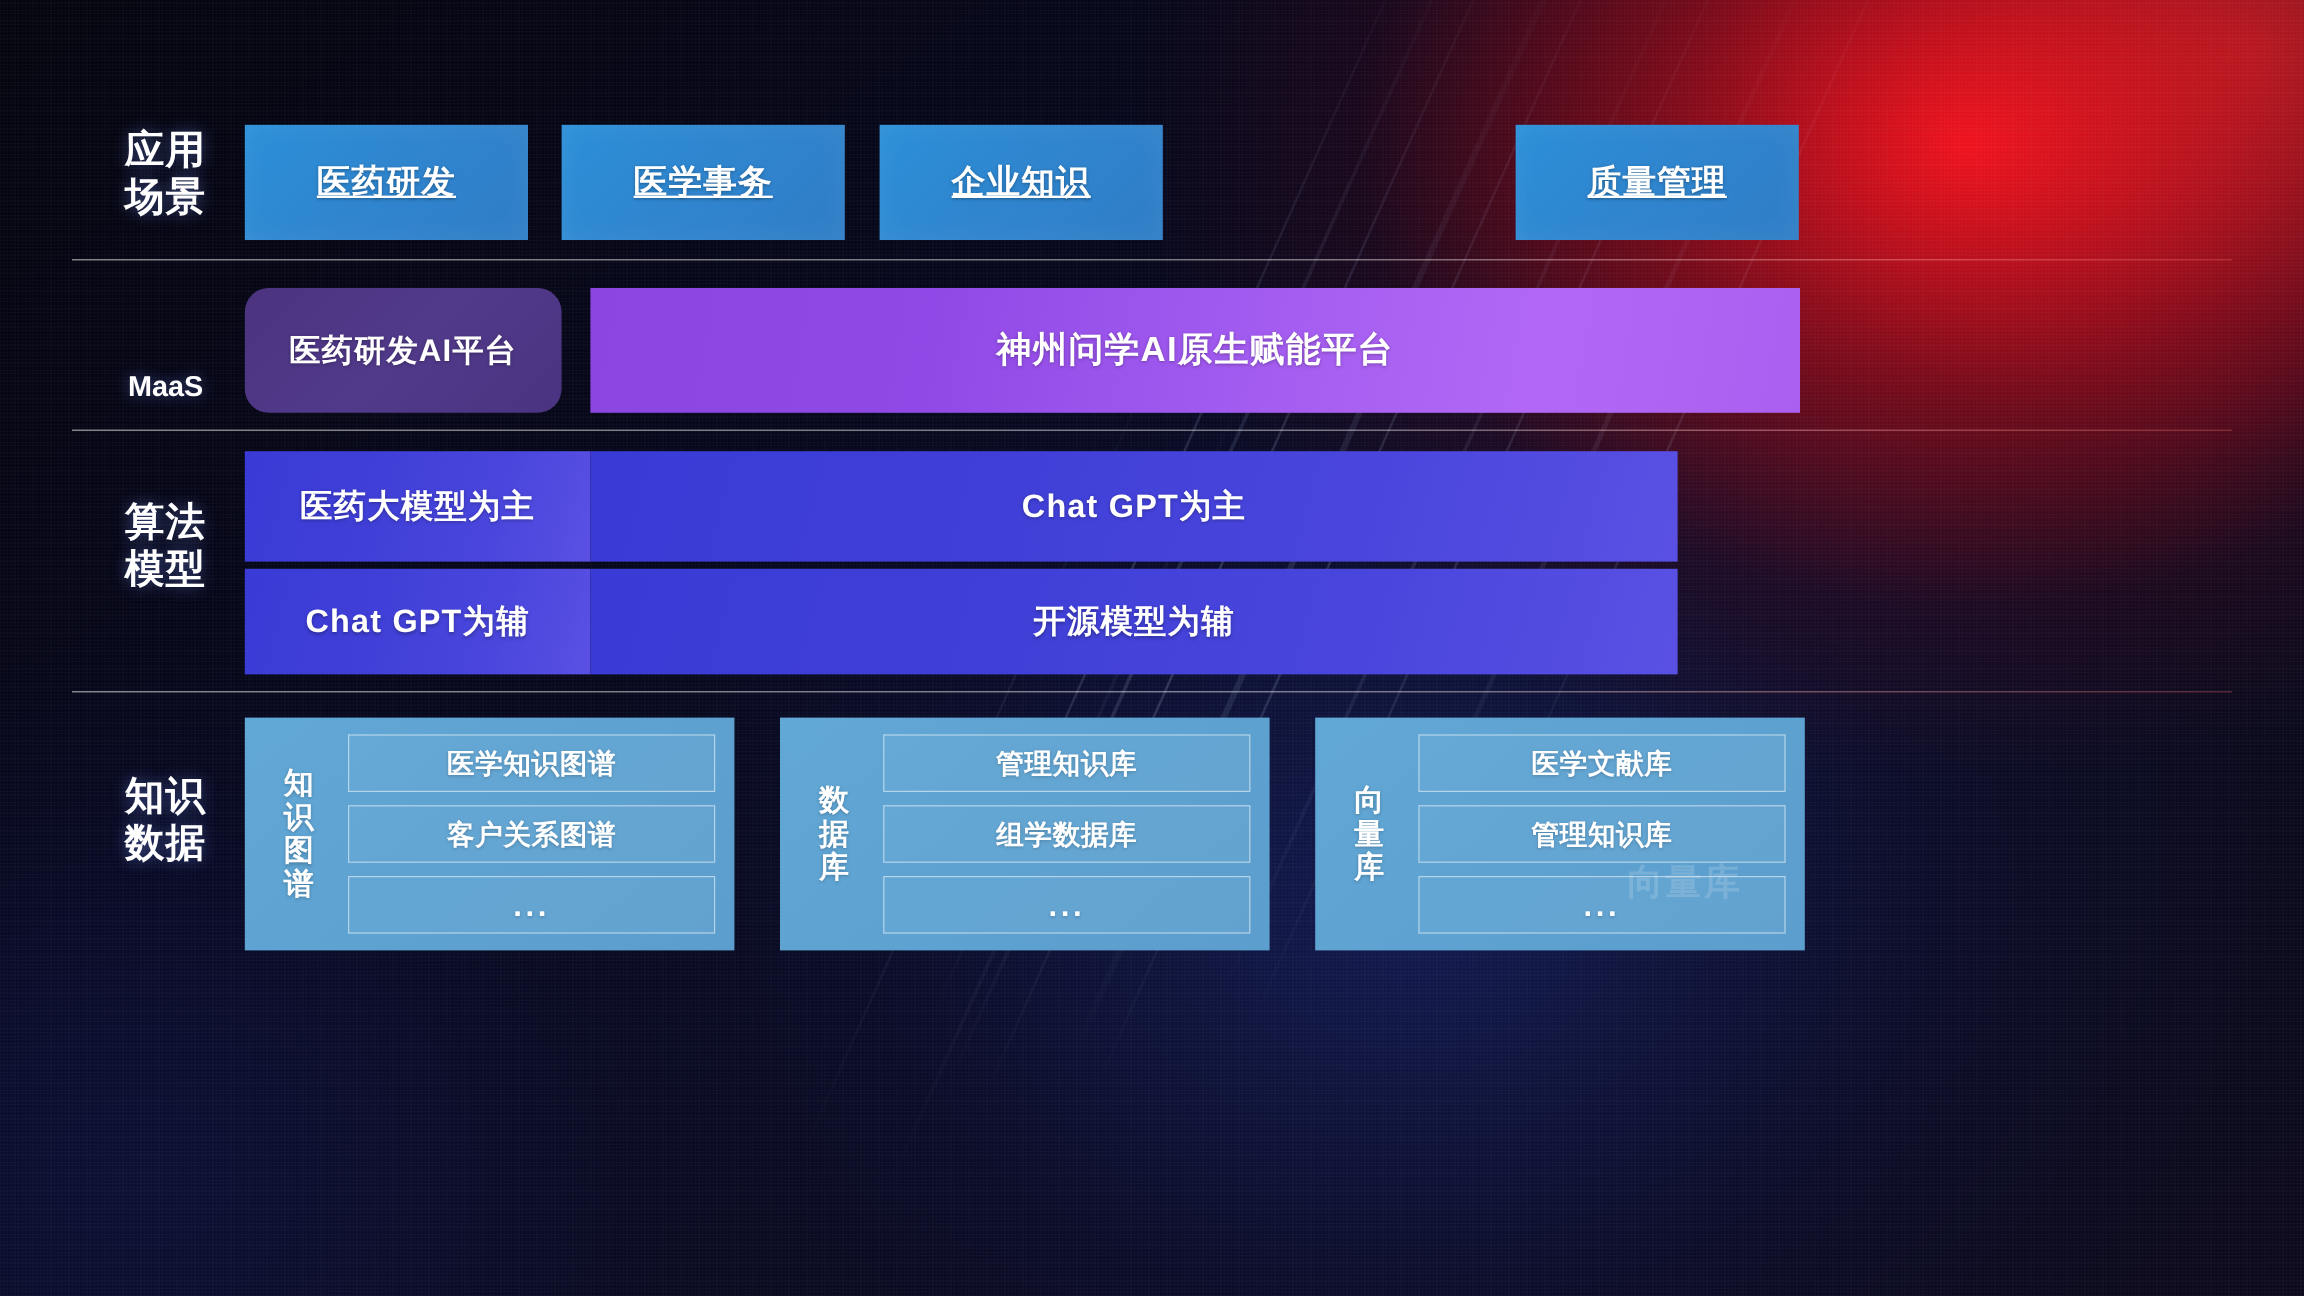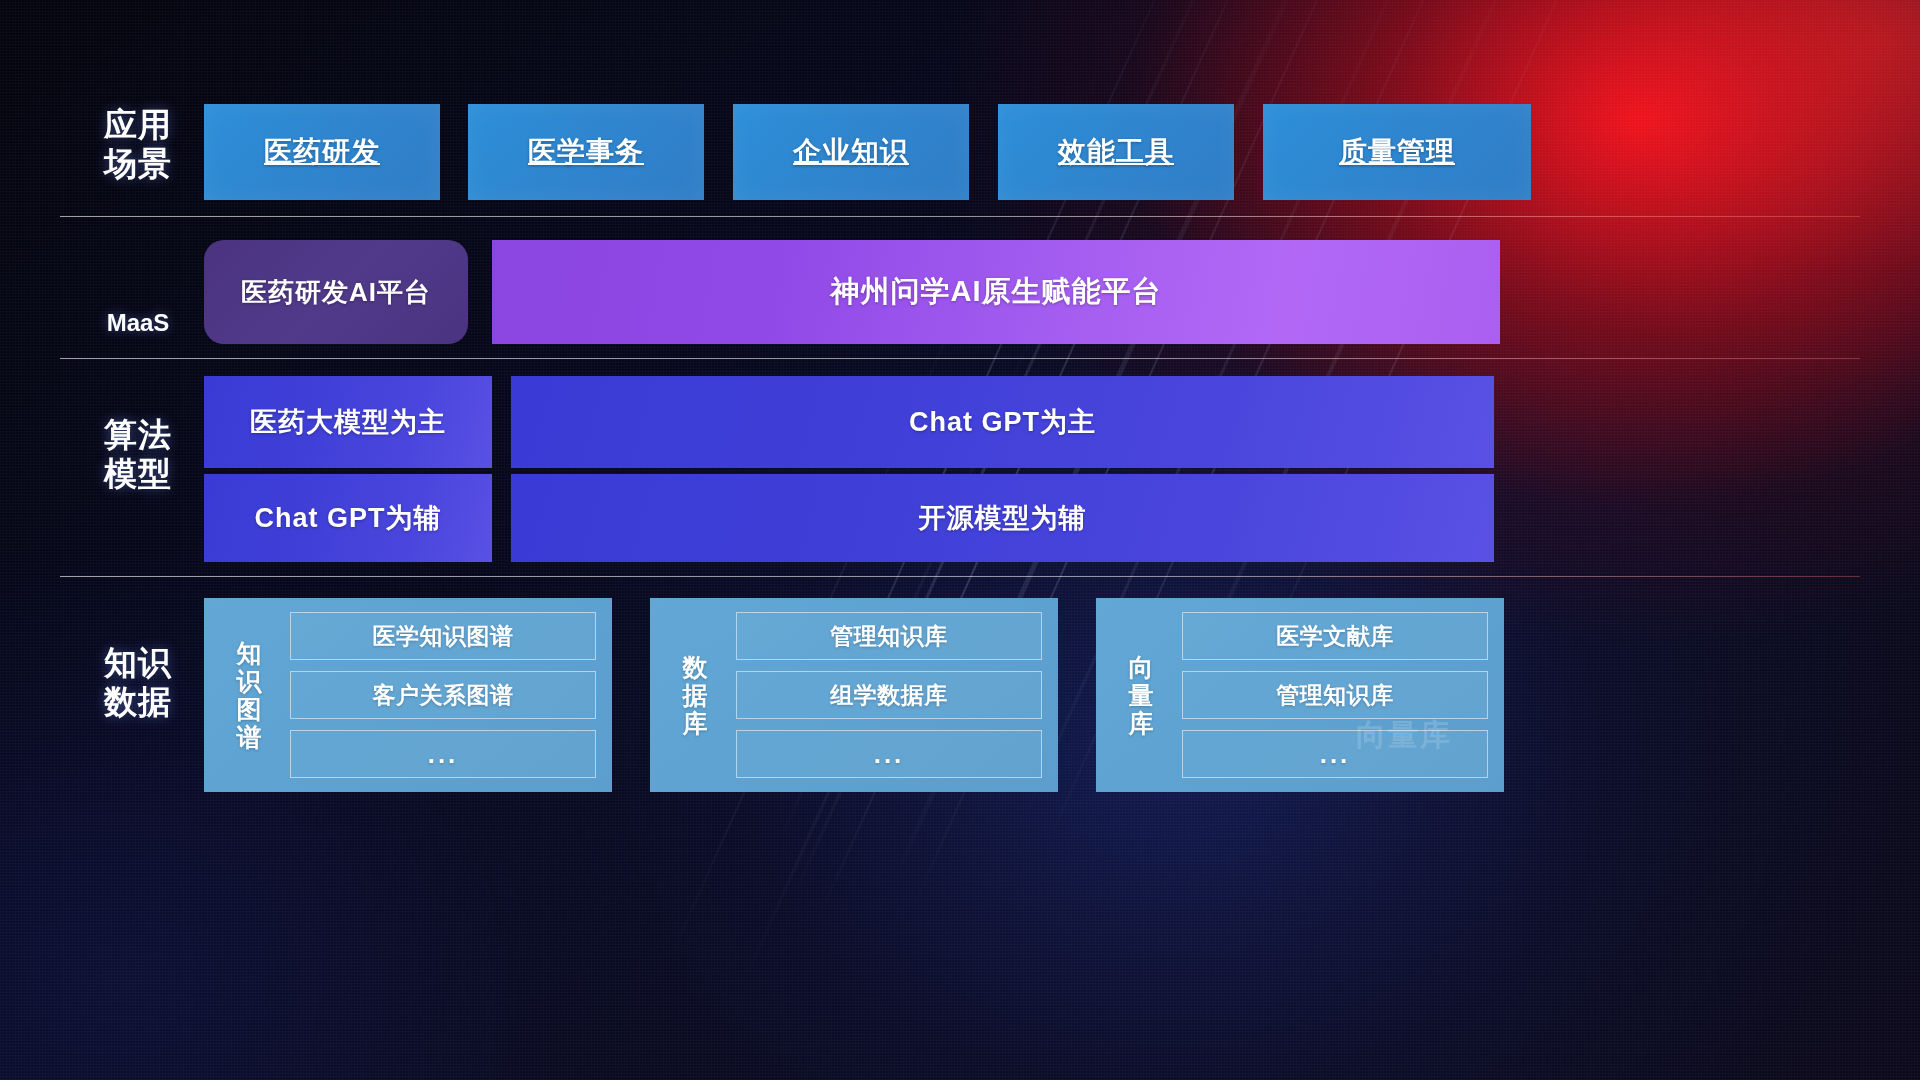--- a/index.html
+++ b/index.html
@@ -135,21 +135,21 @@
 
   
   .algo-box {
     position: absolute;
     display: flex;
     align-items: center;
     justify-content: center;
     background: linear-gradient(105deg, #3a3ad6 0%, #4040d8 40%, #4a46dd 72%, #5a50e4 100%);
   }
   .algo-left  { left: 204px; width: 288px; }
-  .algo-right { left: 511px; width: 983px; }
+  .algo-right { left: 492px; width: 906px; }
   .algo-r1    { top: 376px; height: 92px; }
   .algo-r2    { top: 474px; height: 88px; }
   .algo-box .card-text { font-size: 27px; }
 
   
   .know-panel {
     position: absolute;
     top: 598px;
     height: 194px;
     background: linear-gradient(140deg, #62a8d6 0%, #5ea3d2 40%, #5c9ecd 100%);
@@ -237,24 +237,21 @@
 
     <div class="app-box" style="left:204px; width:236px;">
       <span class="card-text">医药研发</span>
     </div>
     <div class="app-box" style="left:468px; width:236px;">
       <span class="card-text">医学事务</span>
     </div>
     <div class="app-box" style="left:733px; width:236px;">
       <span class="card-text">企业知识</span>
     </div>
-    <div class="app-box" style="left:998px; width:236px;">
-      <span class="card-text">效能工具</span>
-    </div>
-    <div class="app-box" style="left:1263px; width:268px;">
+    <div class="app-box" style="left:1263px; width:236px;">
       <span class="card-text">质量管理</span>
     </div>
 
     <div class="divider" style="top:216px;"></div>
 
     <div class="row-label lbl-maas">
       <span class="ln">MaaS</span>
     </div>
 
     <div class="maas-left">

